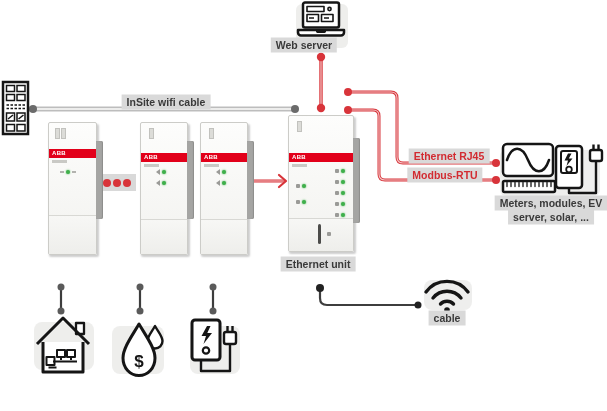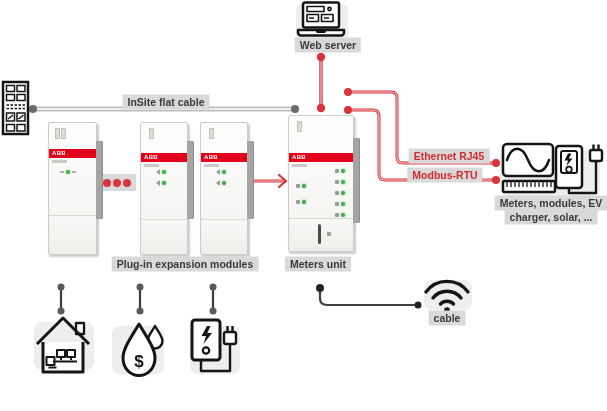--- a/index.html
+++ b/index.html
@@ -268,32 +268,31 @@
       </div>
     <div class="led-row" style="left:7px;top:84px">
         <i class="glyph"></i>
         <b class="led"></b>
       </div>
     <div class="mod-bottom" style="height:32px"></div>
     <div class="cu-slot" style="left:29px;top:108px"></div>
     <span class="glyph" style="position:absolute;left:38px;top:116px"></span>
   </div>
 
-  <div class="badge" style="left:328px;top:45px">Web server</div>
-
-  <div class="badge" style="left:166px;top:102px">InSite flat cable</div>
-
-
-  <div class="badge" style="left:185px;top:264px">Plug-in expansion modules</div>
-
-  <div class="badge" style="left:318px;top:264px">Meters unit</div>
+  <div class="badge" style="left:304px;top:45px">Web server</div>
+
+  <div class="badge" style="left:166px;top:102px">InSite wifi cable</div>
+
+
+
+  <div class="badge" style="left:318px;top:264px">Ethernet unit</div>
 
   <div class="badge red" style="left:449px;top:156px">Ethernet RJ45</div>
 
   <div class="badge red" style="left:445px;top:175px">Modbus-RTU</div>
 
   <div class="badge" style="left:551px;top:203px">Meters, modules, EV</div>
 
-  <div class="badge" style="left:551px;top:217px">charger, solar, ...</div>
+  <div class="badge" style="left:551px;top:217px">server, solar, ...</div>
 
   <div class="badge" style="left:447px;top:318px">cable</div>
 
 </div>
 
 </body></html>

